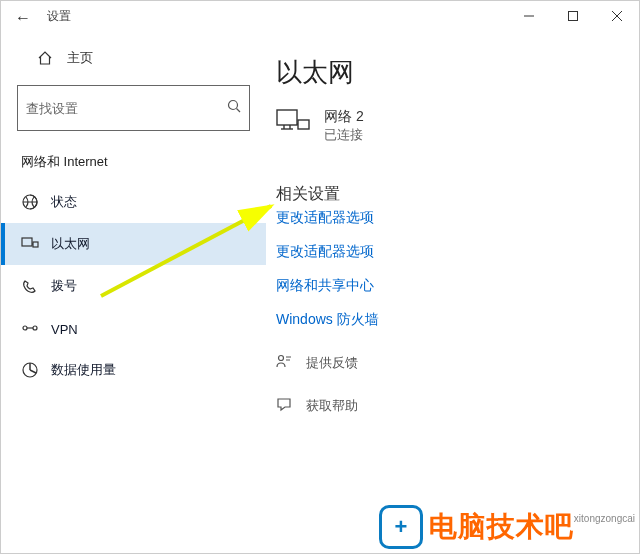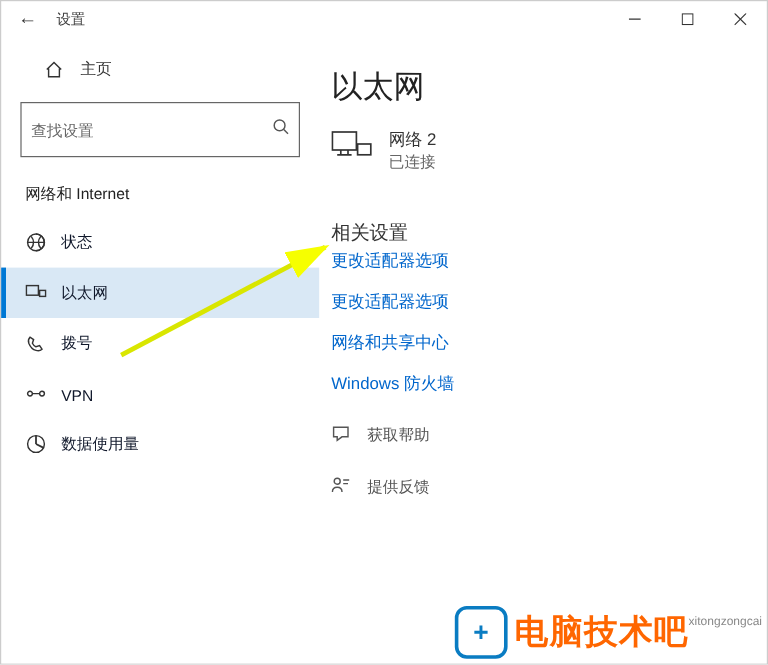--- a/index.html
+++ b/index.html
@@ -160,31 +160,31 @@
       </div>
 
       <div class="related-title">相关设置</div>
       <a class="link">更改适配器选项</a>
       <a class="link">更改适配器选项</a>
       <a class="link">网络和共享中心</a>
       <a class="link">Windows 防火墙</a>
 
       <div class="help-row">
         <span class="hicon"><svg width="16" height="16" viewBox="0 0 16 16" fill="none" stroke="#555" stroke-width="1.2">
-              <path d="M2 3 H14 V11 H9 L5 14 V11 H2 Z"></path>
-            </svg></span>
-        <span>获取帮助</span>
-      </div>
-      <div class="help-row">
-        <span class="hicon"><svg width="16" height="16" viewBox="0 0 16 16" fill="none" stroke="#555" stroke-width="1.2">
               <circle cx="5" cy="5" r="2.5"></circle>
               <path d="M1 14 Q1 10 5 10 Q9 10 9 14"></path>
               <path d="M10 4 H15 M10 7 H14"></path>
             </svg></span>
         <span>提供反馈</span>
+      </div>
+      <div class="help-row">
+        <span class="hicon"><svg width="16" height="16" viewBox="0 0 16 16" fill="none" stroke="#555" stroke-width="1.2">
+              <path d="M2 3 H14 V11 H9 L5 14 V11 H2 Z"></path>
+            </svg></span>
+        <span>获取帮助</span>
       </div>
     </div>
   </div>
 
   <svg class="arrow-annotation" width="200" height="130">
     <defs>
         <marker id="ah" markerWidth="10" markerHeight="10" refX="8" refY="3" orient="auto">
           <path d="M0,0 L0,6 L9,3 z" fill="#f6ff00"></path>
         </marker>
       </defs>

